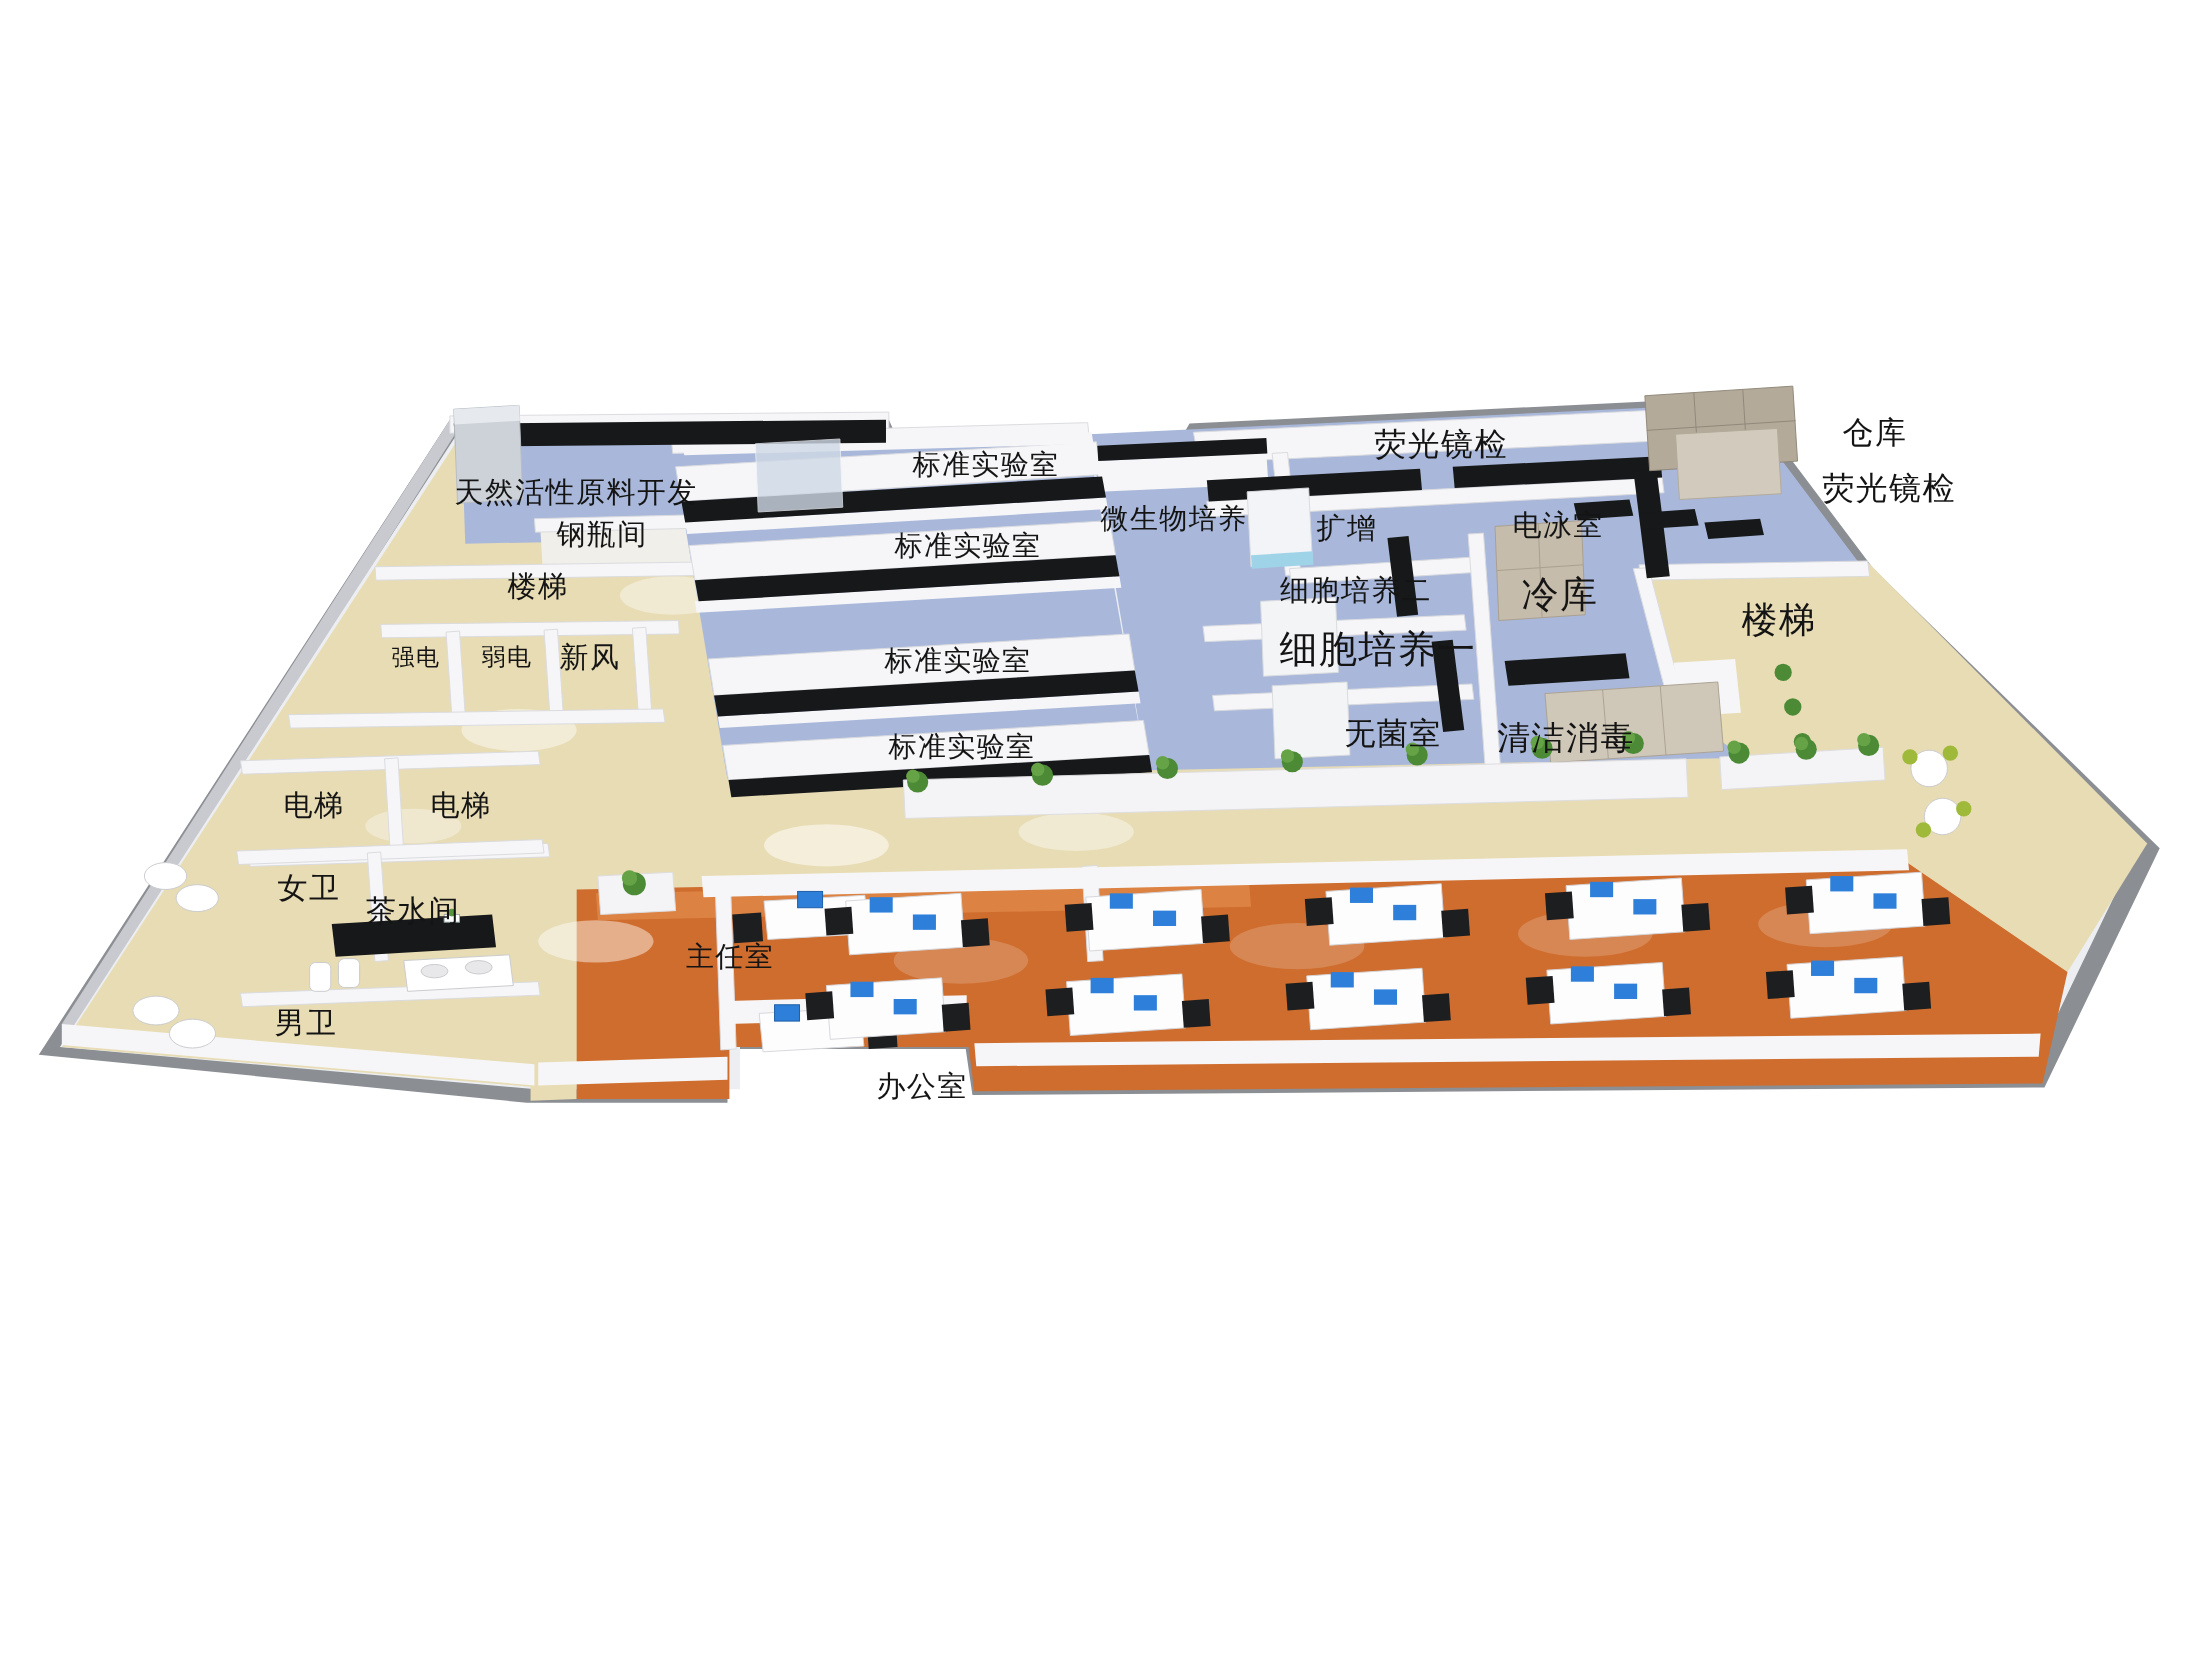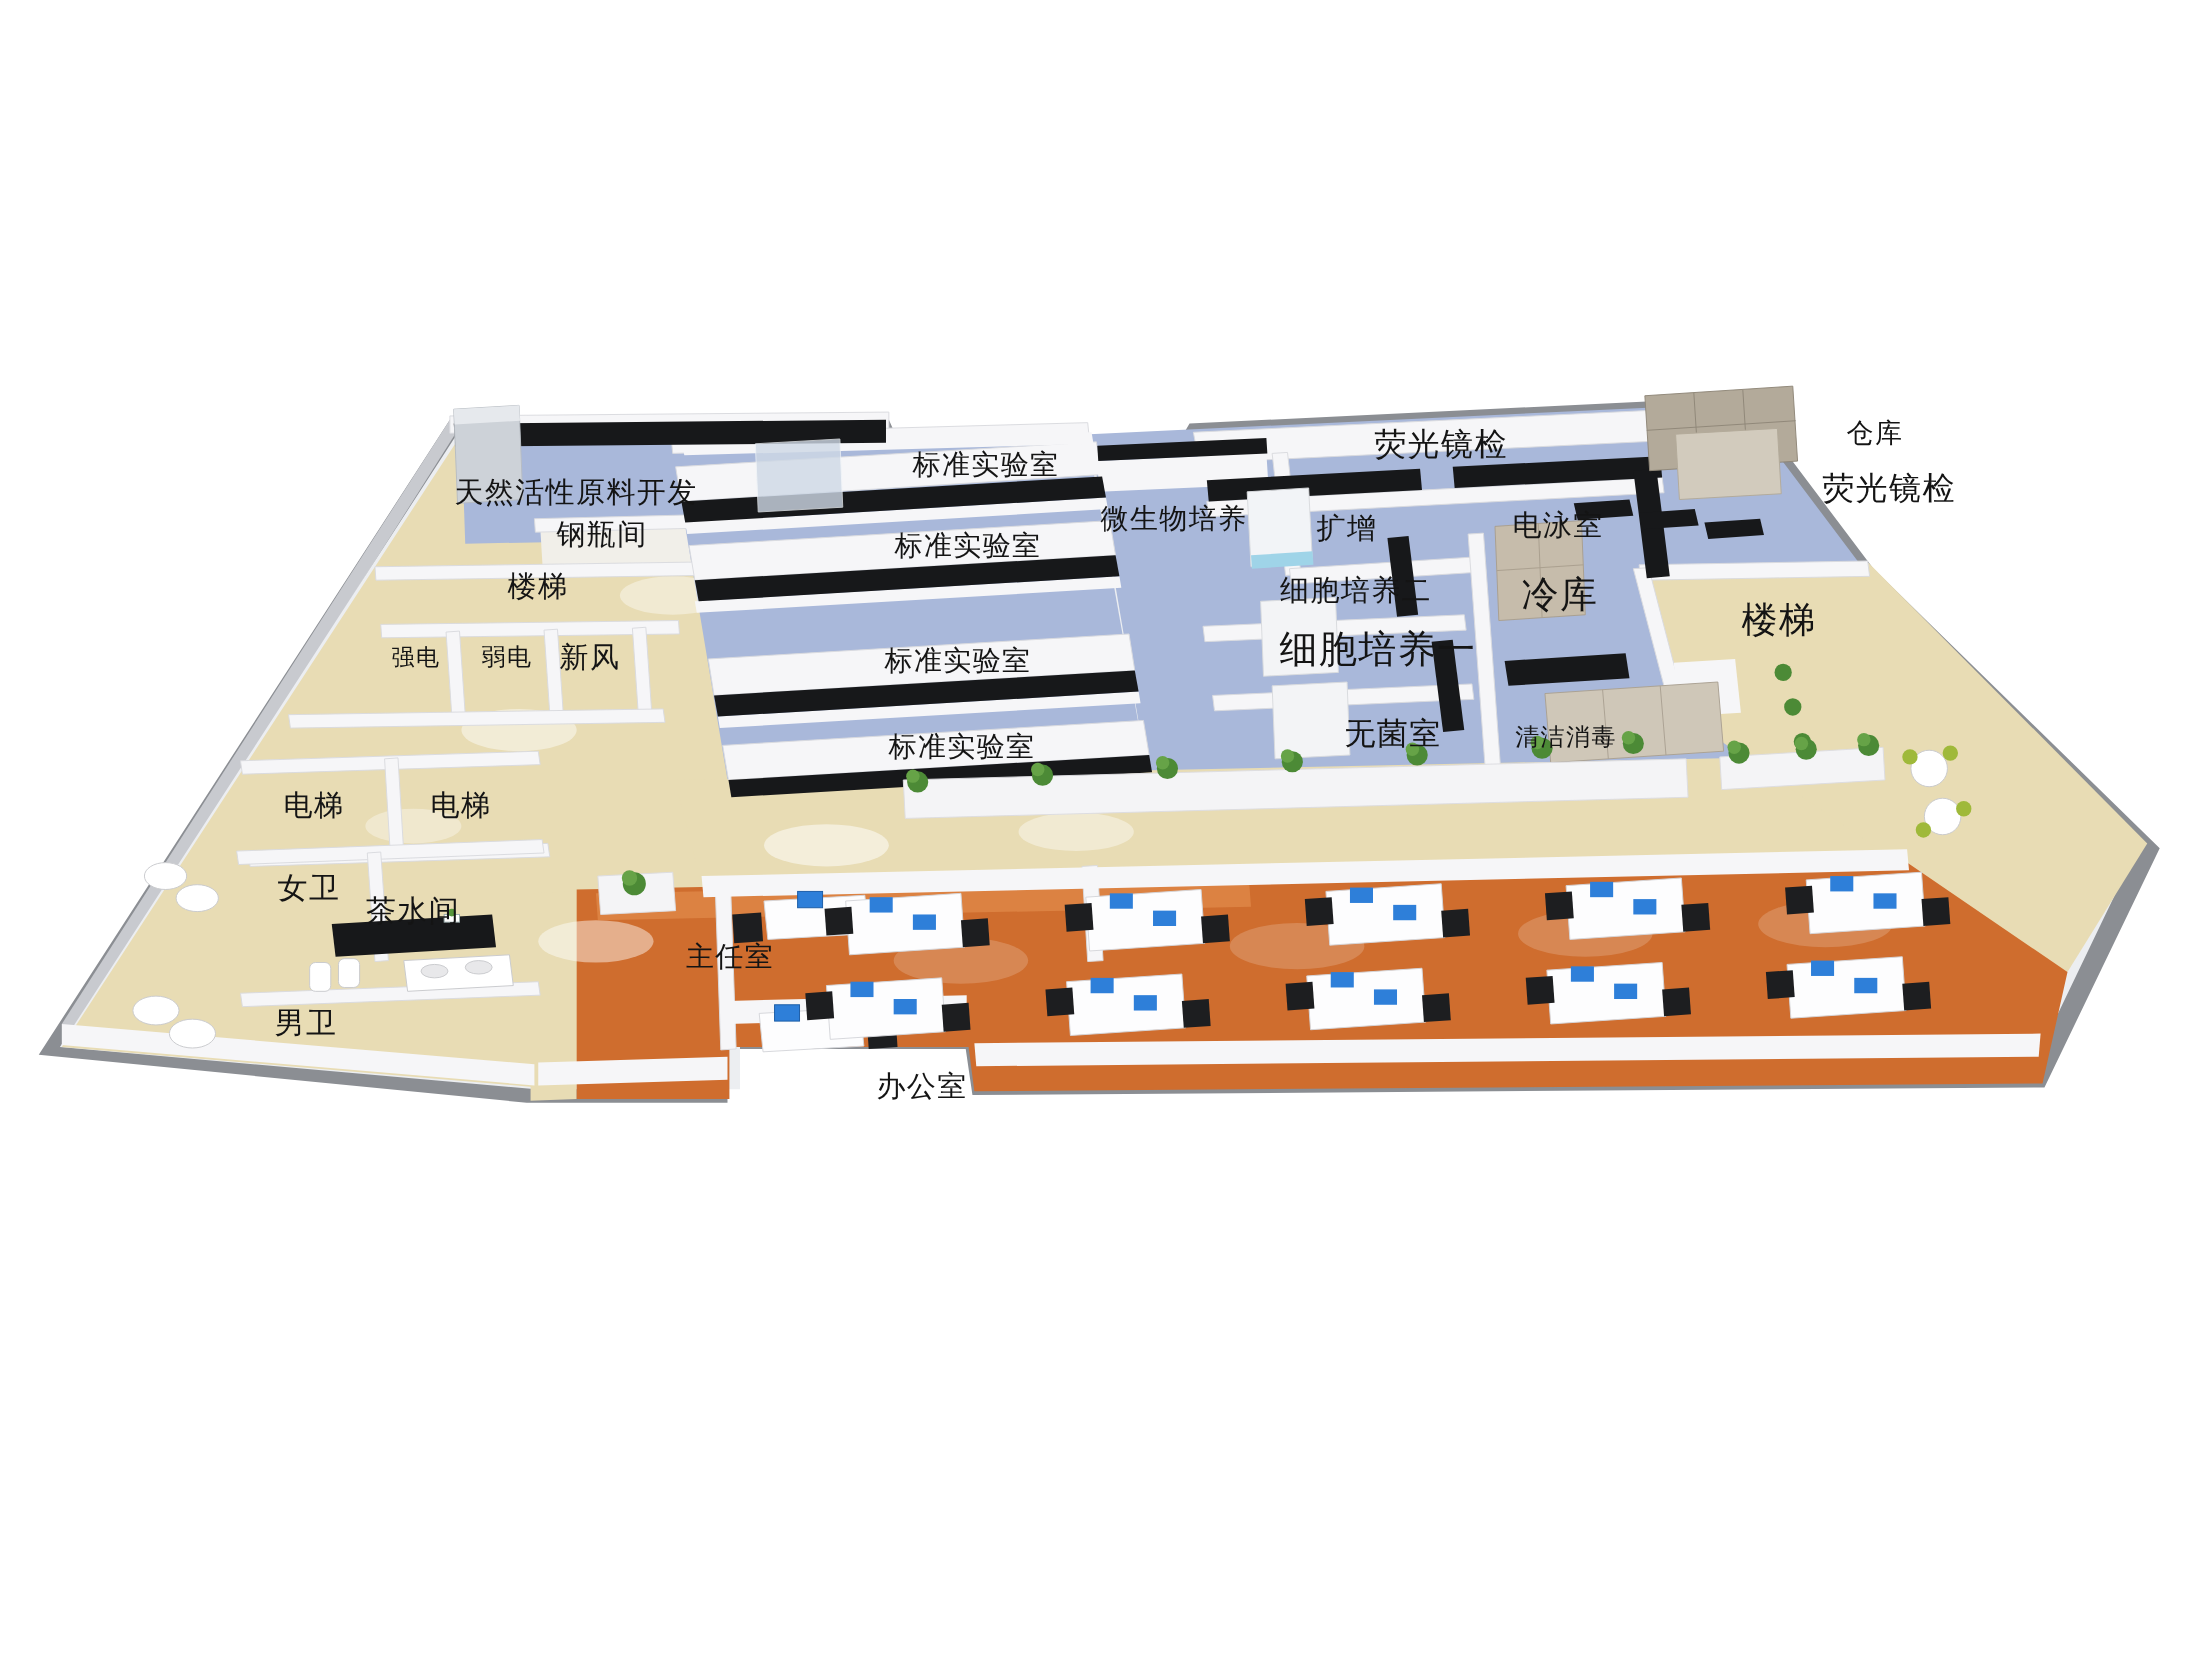--- a/index.html
+++ b/index.html
@@ -302,21 +302,21 @@
 <div class="lbl" style="left:958px;top:661px;font-size:28px">标准实验室</div>
 <div class="lbl" style="left:962px;top:747px;font-size:28px">标准实验室</div>
 <div class="lbl" style="left:1174px;top:519px;font-size:28px">微生物培养</div>
 <div class="lbl" style="left:1441px;top:444px;font-size:32px">荧光镜检</div>
 <div class="lbl" style="left:1347px;top:528px;font-size:29px">扩增</div>
 <div class="lbl" style="left:1558px;top:525px;font-size:29px">电泳室</div>
 <div class="lbl" style="left:1356px;top:590px;font-size:29px">细胞培养二</div>
 <div class="lbl" style="left:1560px;top:594px;font-size:37px">冷库</div>
 <div class="lbl" style="left:1378px;top:649px;font-size:38px">细胞培养一</div>
 <div class="lbl" style="left:1393px;top:733px;font-size:31px">无菌室</div>
-<div class="lbl" style="left:1566px;top:737px;font-size:24px">清洁消毒</div>
-<div class="lbl" style="left:1875px;top:432px;font-size:27px">仓库</div>
+<div class="lbl" style="left:1566px;top:737px;font-size:33px">清洁消毒</div>
+<div class="lbl" style="left:1875px;top:432px;font-size:31px">仓库</div>
 <div class="lbl" style="left:1889px;top:488px;font-size:32px">荧光镜检</div>
 <div class="lbl" style="left:1779px;top:620px;font-size:36px">楼梯</div>
 <div class="lbl" style="left:730px;top:957px;font-size:28px">主任室</div>
 <div class="lbl" style="left:922px;top:1086px;font-size:29px">办公室</div>
 
 </div>
 
 
 </body></html>

